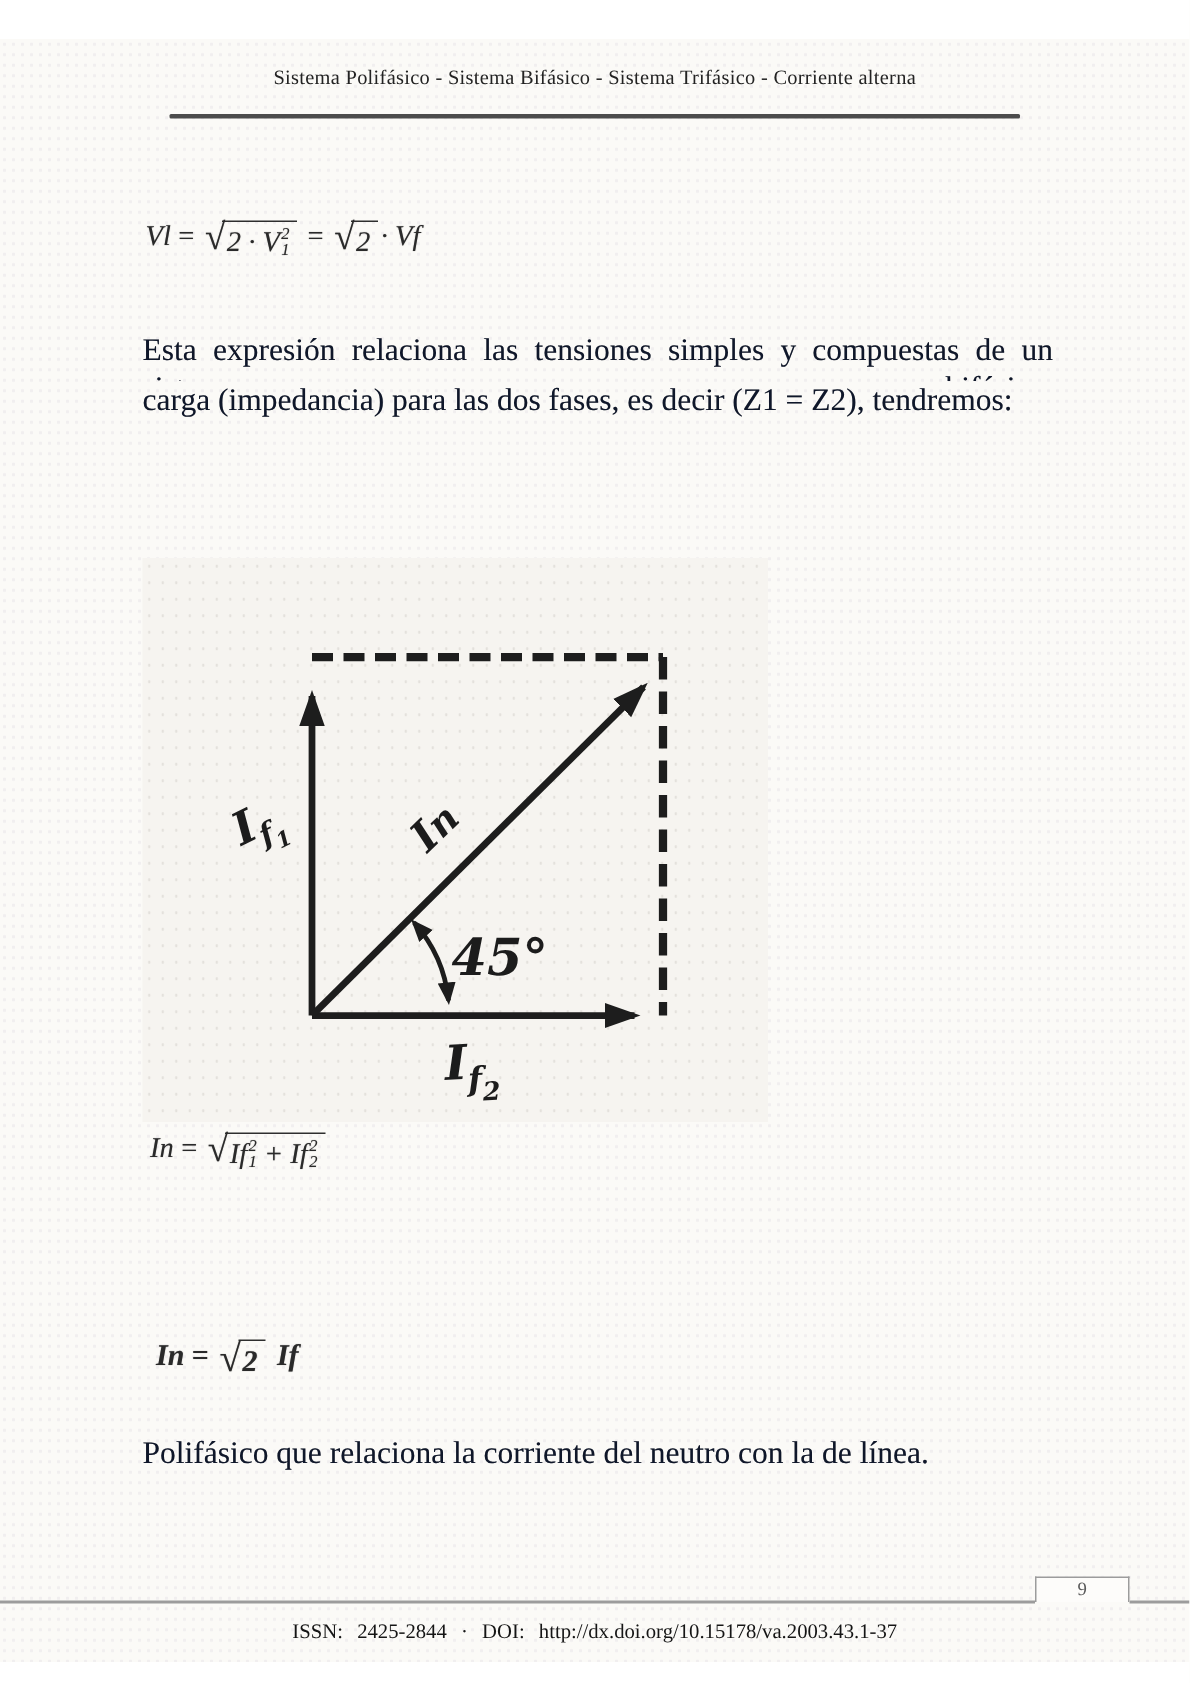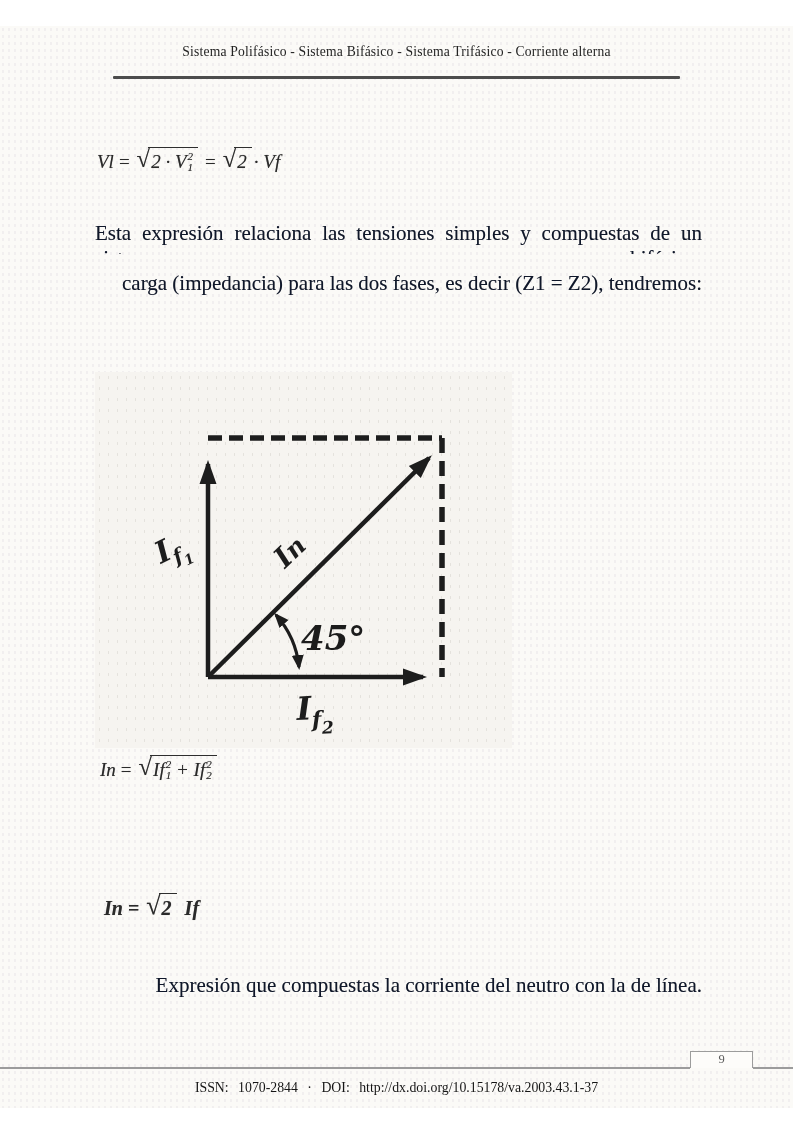--- a/index.html
+++ b/index.html
@@ -29,21 +29,21 @@
     font-size: 13.6px; color: #232323;
     letter-spacing: 0.2px;
   }
   .header-rule {
     left: 113px; top: 76px; width: 567px; height: 2.6px;
     background: #4c4c4c; border-radius: 1px;
   }
 
   
   .formula {
-    display: flex; align-items: flex-end;
+    display: flex; align-items: flex-start;
     font-style: italic; color: #2a2a2a;
     text-shadow: 0 0 0.7px rgba(60,60,60,0.55);
     white-space: pre;
   }
   .f-gap { margin: 0 5px; font-style: normal; }
   .sqrt { display: inline-flex; align-items: flex-start; margin: 0 2px; }
   .sqrt .sign {
     font-style: normal; font-size: 1.3em; line-height: 0.9;
     margin-right: -2px; transform: translateY(1px);
   }
@@ -53,21 +53,21 @@
     display: inline-flex; align-items: center; white-space: pre;
   }
   .ss { display: inline-flex; flex-direction: column; align-items: flex-start;
         font-size: 0.58em; line-height: 1.0; margin-left: 1px; }
   .ss span { line-height: 1.02; }
 
   
   .para { color: #0f172a; font-size: 21px;
           text-shadow: 0 0 0.4px rgba(0,0,0,0.35); }
   .jline { text-align: justify; text-align-last: justify; height: 32.6px; overflow: hidden; }
-  .lline { text-align: right; height: 32.6px; margin-top: 17px; }
+  .lline { text-align: left; height: 32.6px; }
 
   
   .figure {
     left: 95px; top: 372px; width: 417px; height: 376px;
     background-color: #f6f4f0;
     background-image: radial-gradient(rgba(138,132,122,0.17) 0.8px, rgba(0,0,0,0) 1px);
     background-size: 9px 11px;
   }
   .figure svg { display: block; width: 417px; height: 376px; }
   .dlabel {
@@ -163,30 +163,30 @@
   <div class="layer formula" style="left:104px; top:893px; font-size:20px; font-weight:bold;">
     <span>In</span>
     <span class="f-gap">=</span>
     <span class="sqrt">
       <span class="sign">√</span><span class="rad">2</span>
     </span>
     <span style="margin-left:6px;">If</span>
   </div>
 
   <div class="layer para" style="left:95px; top:956px; width:607px;">
-    <div class="lline">Expresión que compuestas la corriente del neutro con la de línea.</div>
+    <div class="lline">Polifásico que relaciona la corriente del neutro con la de línea.</div>
   </div>
 
   <div class="layer footer-line" style="left:0; width:690px;"></div>
   <div class="layer footer-line" style="left:753px; width:40px;"></div>
   <div class="layer page-tab">
     <span>9</span>
   </div>
 
   <div class="layer footer-issn">
     <span>ISSN:</span>
-    <span>1070-2844</span>
+    <span>2425-2844</span>
     <span>·</span>
     <span>DOI:</span>
     <span>http://dx.doi.org/10.15178/va.2003.43.1-37</span>
   </div>
 
 </div>
 
 </body></html>

